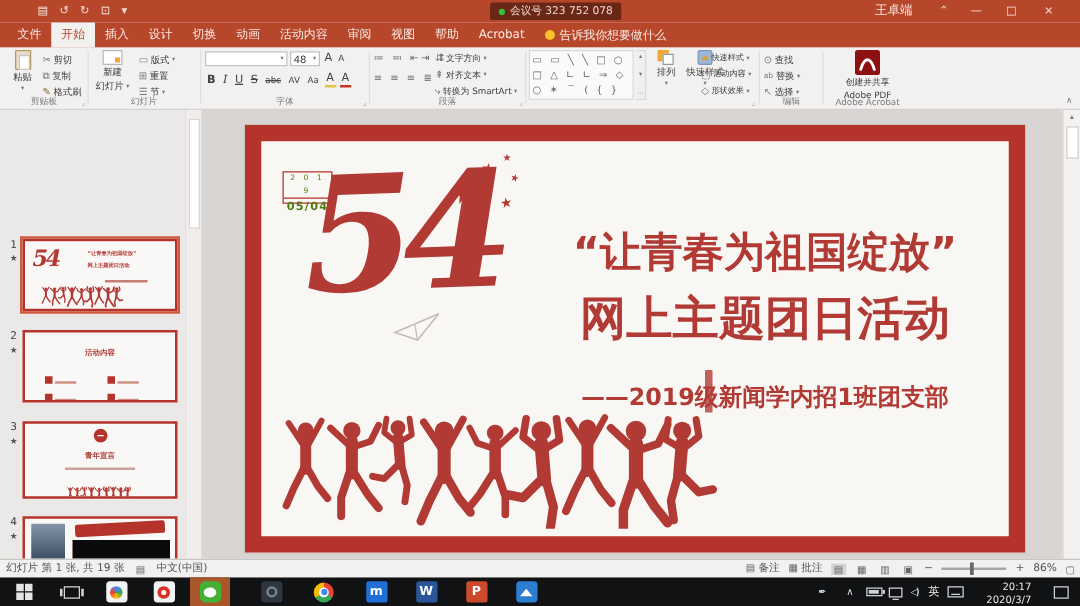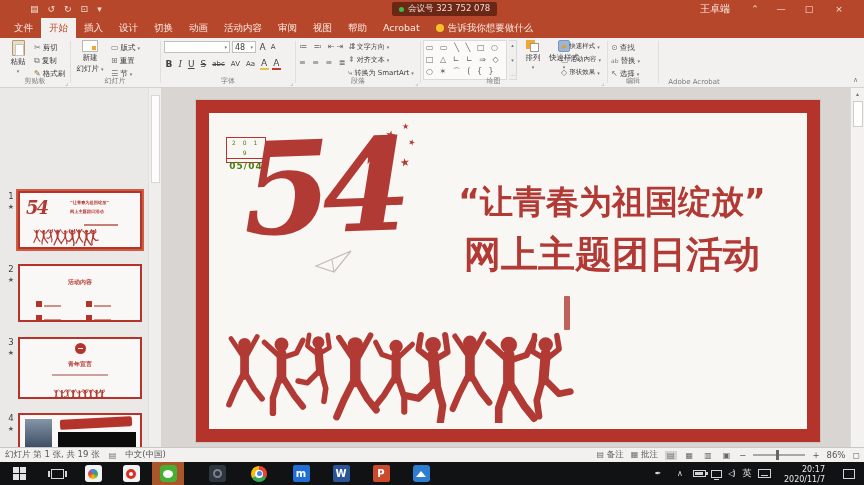--- a/index.html
+++ b/index.html
@@ -344,21 +344,20 @@
             <span class="gic">▢</span>
             <span>活动内容</span>
             <span class="caret">▾</span>
           </div>
         <div class="mrow" style="font-size:6.5px">
             <span class="gic">◇</span>
             <span>形状效果</span>
             <span class="caret">▾</span>
           </div>
       </div>
-      <span class="glabel" style="left:-40px">绘图</span>
       <span class="dlg">⌟</span>
     </div>
     <span class="gsep" style="left:607px"></span>
 
     <div class="group" style="left:608px;width:50px">
       <div class="abs" style="left:3px;top:3px">
         <div class="mrow">
             <span class="gic">⊙</span>
             <span>查找</span>
           </div>
@@ -371,20 +370,29 @@
             <span class="gic">↖</span>
             <span>选择</span>
             <span class="caret">▾</span>
           </div>
       </div>
       <span class="glabel">编辑</span>
     </div>
     <span class="gsep" style="left:658px"></span>
 
     <div class="group" style="left:659px;width:70px">
+      <div class="bigbtn" style="left:7px;width:56px">
+        <span class="acroicon">
+          <svg width="16" height="14" viewBox="0 0 20 18">
+              <path d="M3,16 C7,3 13,3 17,16" stroke="#fff" stroke-width="3" fill="none" stroke-linecap="round"></path>
+            </svg>
+        </span>
+        <span style="font-size:7px">创建并共享</span>
+        <span style="font-size:7px">Adobe PDF</span>
+      </div>
       <span class="glabel">Adobe Acrobat</span>
     </div>
     <span id="collapse">∧</span>
   </div>
 
   <div id="panel" class="abs">
 
     <div class="tnum" style="top:103px"><span>1</span><span class="tstar">★</span></div>
     <div class="tbox sel" style="top:103px;height:58px">
       <div class="abs" style="left:6px;top:4px;font-family:'DejaVu Serif',serif;font-style:italic;font-weight:bold;font-size:18px;color:#b23a35;letter-spacing:-2px">54</div>
@@ -440,20 +448,21 @@
       <path d="M21,24 L19,12" stroke="#c2bcb4" stroke-width="1" fill="none"></path>
     </svg>
     <span class="st" style="left:152px;top:32px;font-size:22px;transform:rotate(-14deg)">★</span>
     <span class="st" style="left:176px;top:16px;font-size:12px;transform:rotate(10deg)">★</span>
     <span class="st" style="left:193px;top:10px;font-size:8px">★</span>
     <span class="st" style="left:199px;top:26px;font-size:8px;transform:rotate(18deg)">★</span>
     <span class="st" style="left:191px;top:44px;font-size:11px;transform:rotate(-8deg)">★</span>
     <div id="titleblock" class="abs">
       <div id="title1">“让青春为祖国绽放”</div>
       <div id="title2">网上主题团日活动</div>
+      <div id="subtitle">——2019级新闻学内招1班团支部</div>
     </div>
     <svg class="abs" style="left:16px;bottom:6px" width="350" height="170" viewBox="0 0 360 175">
         <use href="#crowd"></use>
       </svg>
     <span id="seal" class="abs"></span>
   </div>
   <div id="escroll" class="abs">
     <div class="upbtn">▴</div>
     <span class="thumbbar"></span>
   </div>
@@ -552,20 +561,20 @@
         <span class="trayicon" style="margin-left:-2px">)</span>
       </div>
     <div class="tk" style="left:740px;width:14px">
         <span style="font-size:9px;color:#e8e8e8">英</span>
       </div>
     <div class="tk" style="left:756px;width:17px">
         <span class="kbd"></span>
       </div>
     <div id="clock">
       <div>20:17</div>
-      <div>2020/11/7</div>
+      <div>2020/3/7</div>
     </div>
     <div class="tk" style="left:840px;width:18px">
         <span class="notif"></span>
       </div>
   </div>
 
 </div>
 
 </body></html>

